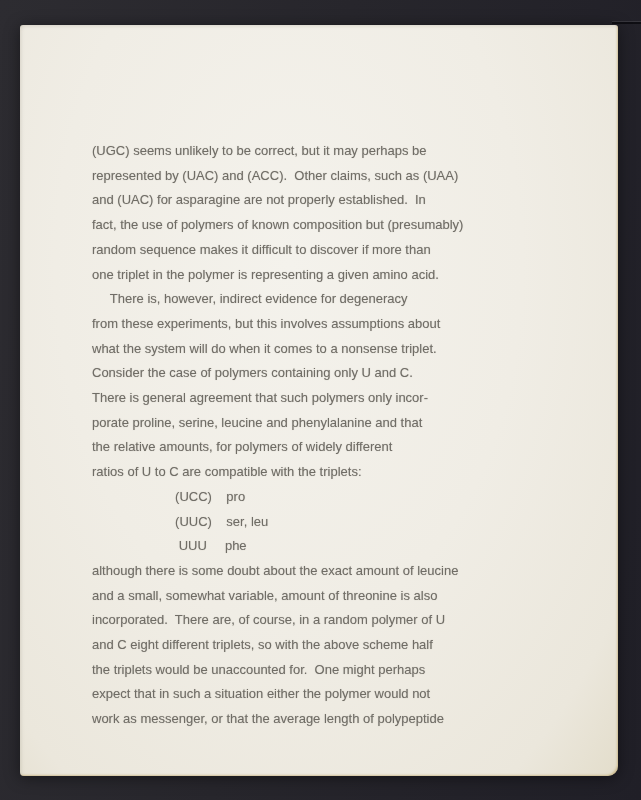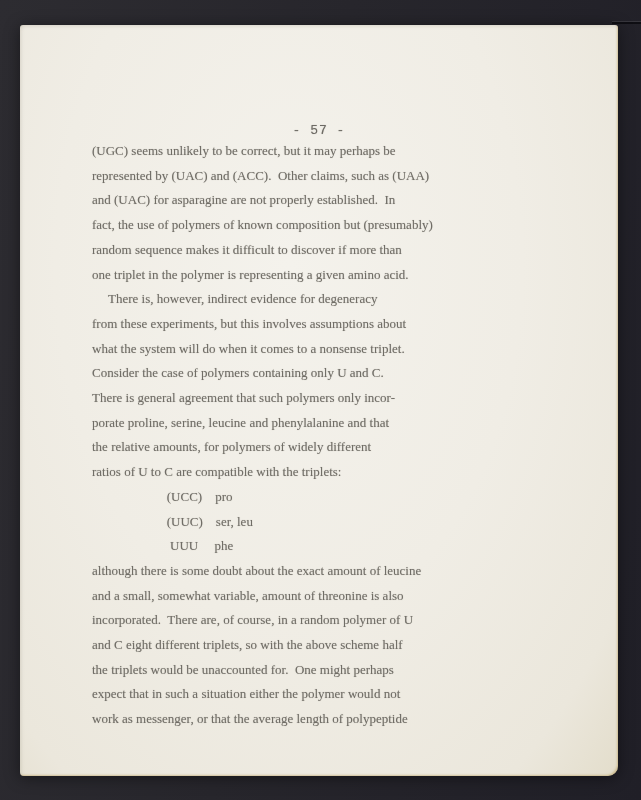--- a/index.html
+++ b/index.html
@@ -46,35 +46,34 @@
     font-size: 13px;
     letter-spacing: 1px;
     color: #6d6a64;
     text-shadow: 0 0 1px rgba(109, 106, 100, 0.45);
   }
   .body-text {
     position: absolute;
     left: 72px;
     top: 114px;
     margin: 0;
-    font-family: Liberation Serif, serif;
+    font-family: Liberation Sans, sans-serif;
     font-size: 13px;
     line-height: 24.7px;
     white-space: pre;
     color: #706d66;
     text-shadow: 0 0 1px rgba(112, 109, 102, 0.40);
   }
 </style>
 </head>
 <body>
 
 <div class="backing-sheet-edge"></div>
 
 <div class="page">
-  <div class="page-number">- 57 -</div>
   <pre class="body-text">(UGC) seems unlikely to be correct, but it may perhaps be
 represented by (UAC) and (ACC).  Other claims, such as (UAA)
 and (UAC) for asparagine are not properly established.  In
 fact, the use of polymers of known composition but (presumably)
 random sequence makes it difficult to discover if more than
 one triplet in the polymer is representing a given amino acid.
      There is, however, indirect evidence for degeneracy
 from these experiments, but this involves assumptions about
 what the system will do when it comes to a nonsense triplet.
 Consider the case of polymers containing only U and C.

